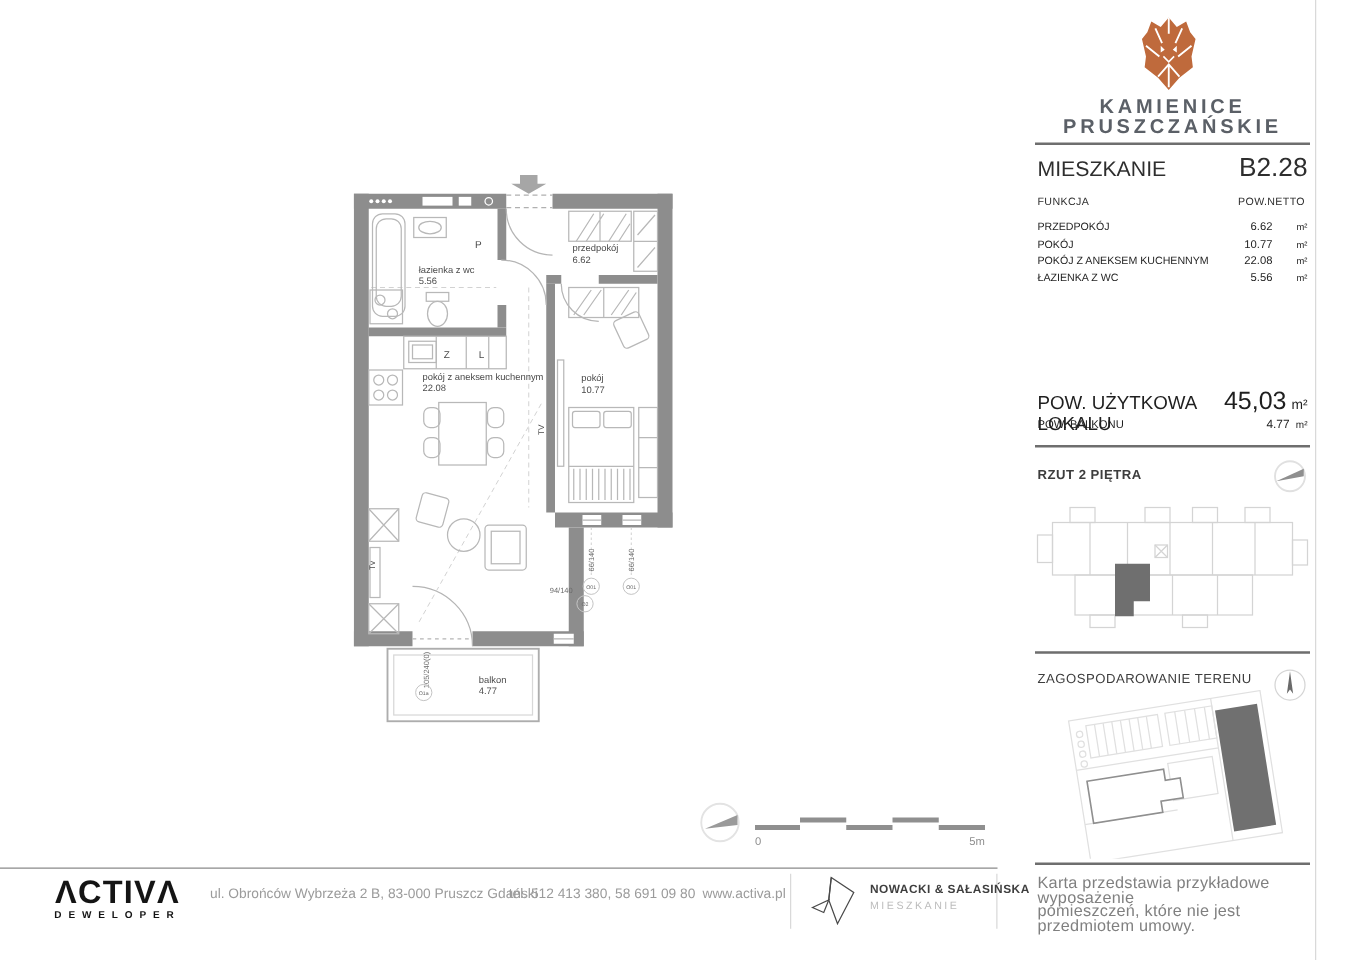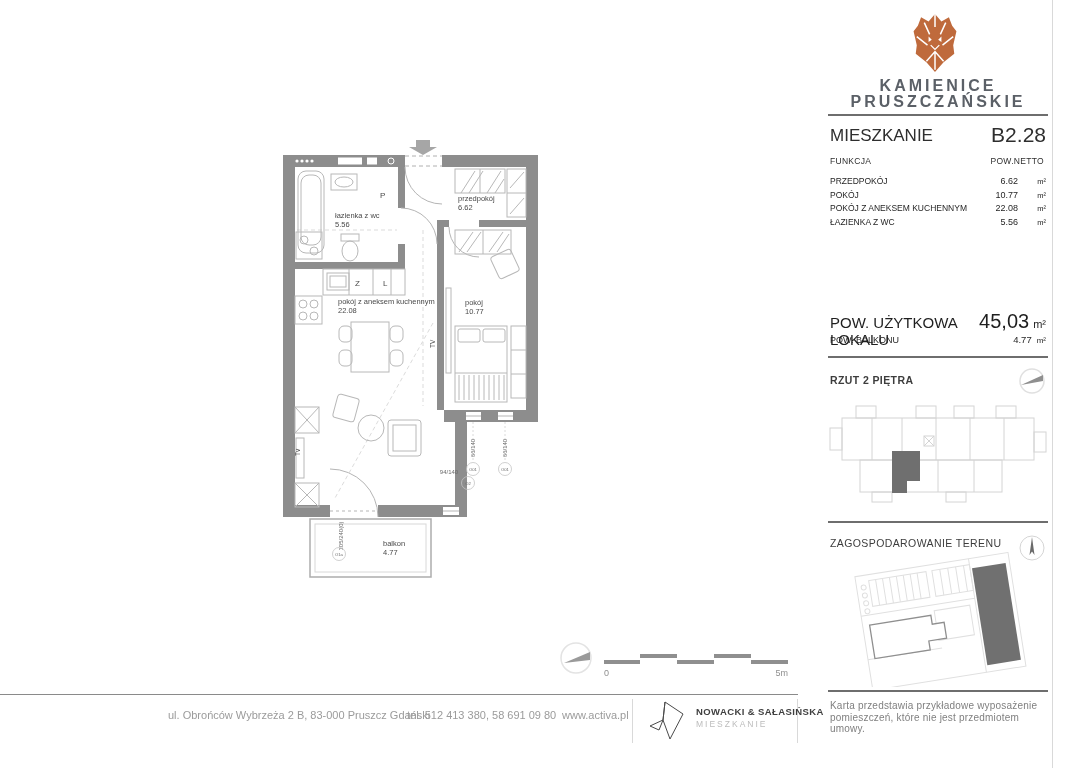--- a/index.html
+++ b/index.html
@@ -12,21 +12,21 @@
   .brandline{font-weight:bold;letter-spacing:3px;color:#5b6067;font-size:16px;text-align:center;width:220px;}
   .unit-title{font-size:17px;font-weight:500;color:#2e2e2e;}
   .unit-num{font-size:21px;font-weight:400;color:#2e2e2e;}
   .tbl-head{font-size:8.5px;font-weight:500;color:#2e2e2e;letter-spacing:.3px;}
   .arearow{display:flex;align-items:baseline;height:13.5px;font-weight:500;}
   .arearow .nm{flex:1;font-size:8.5px;color:#1f1f1f;}
   .arearow .val{width:50px;text-align:right;font-size:9px;color:#1f1f1f;}
   .arearow .un{width:28px;text-align:right;font-size:7.5px;color:#1f1f1f;}
   .powrow{display:flex;align-items:baseline;}
   .sect-title{font-size:10.5px;font-weight:500;color:#3d3d3d;letter-spacing:.4px;}
-  .disc{font-size:10px;line-height:11.5px;color:#808080;letter-spacing:.2px;}
+  .disc{font-size:13px;line-height:11.5px;color:#808080;letter-spacing:.2px;}
   .foot-txt{font-size:11px;color:#9b9b9b;}
   .activa{font-size:26px;font-weight:900;color:#141414;letter-spacing:1px;line-height:26px;}
   .activa-sub{font-size:8px;font-weight:bold;color:#141414;letter-spacing:5.5px;text-align:center;margin-top:1px;}
   .arch-name{font-size:9.5px;font-weight:bold;color:#3f3f3f;letter-spacing:.4px;}
   .arch-sub{font-size:8.5px;color:#bcbcbc;letter-spacing:2px;margin-top:2px;}
   svg text{font-family:"Liberation Sans", sans-serif;}
 </style>
 </head>
 <body>
 
@@ -312,20 +312,24 @@
   <div class="abs disc" style="left:830px;top:700px;width:218px;">
     <div>Karta przedstawia przykładowe wyposażenie</div>
     <div>pomieszczeń, które nie jest przedmiotem umowy.</div>
   </div>
 
   <div class="abs" style="left:0;top:694px;width:798px;height:1px;background:#8a8a8a;"></div>
   <div class="vline" style="left:632px;top:699px;height:44px;"></div>
   <div class="vline" style="left:797px;top:699px;height:44px;"></div>
   <div class="vline" style="left:1052px;top:0;height:768px;"></div>
 
+  <div class="abs" style="left:34px;top:700px;width:120px;text-align:center;">
+    <div class="activa">ΛCTIVΛ</div>
+    <div class="activa-sub">DEWELOPER</div>
+  </div>
   <div class="abs foot-txt" style="left:168px;top:709px;">ul. Obrońców  Wybrzeża 2 B, 83-000 Pruszcz Gdański</div>
   <div class="abs foot-txt" style="left:407px;top:709px;">tel. 512 413 380, 58 691 09 80</div>
   <div class="abs foot-txt" style="left:562px;top:709px;">www.activa.pl</div>
 
   <svg class="abs" style="left:643px;top:698px;" width="48" height="44" viewBox="0 0 48 44">
     <g fill="none" stroke="#4a4a4a" stroke-width="1">
       <polygon points="22,4 40,16 27,41 20,22"></polygon>
       <line x1="22" y1="4" x2="20" y2="22"></line>
       <polygon points="7,28 20,22 16,32"></polygon>
     </g>

